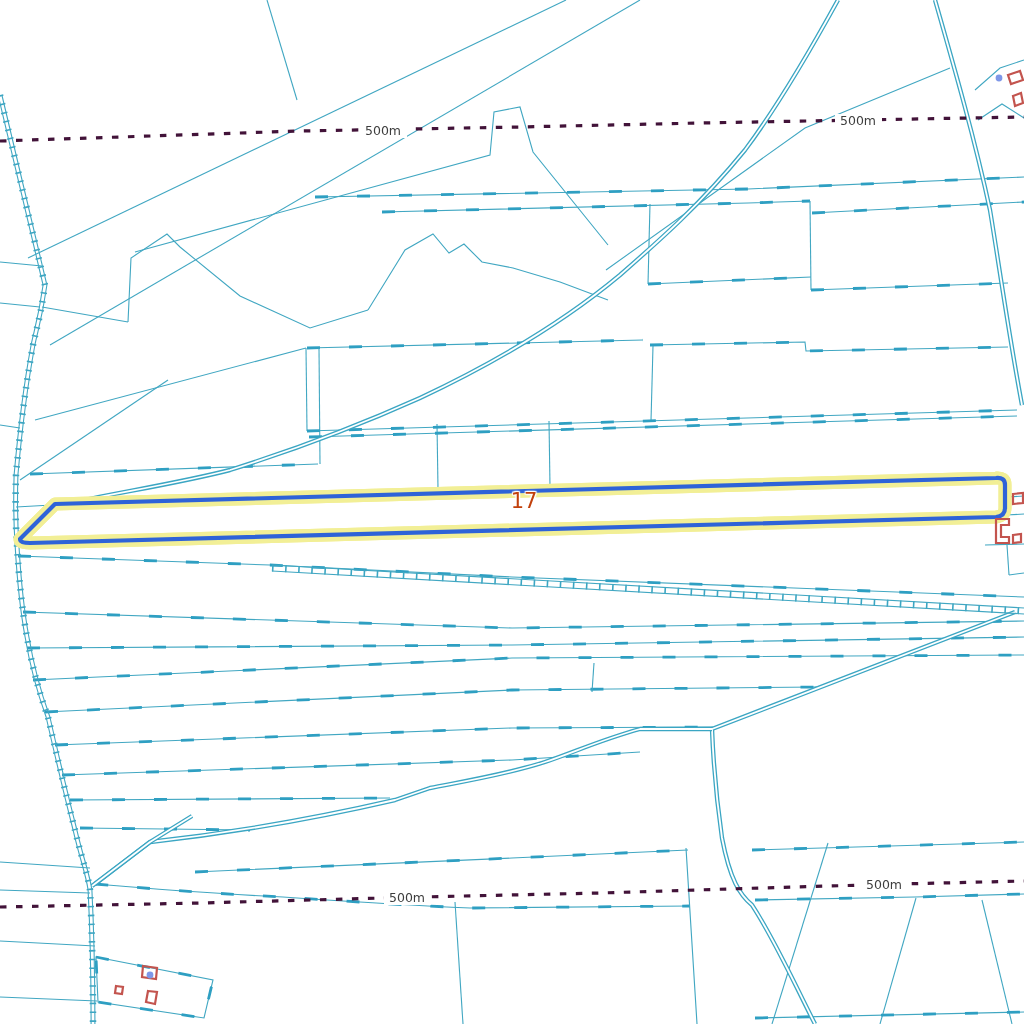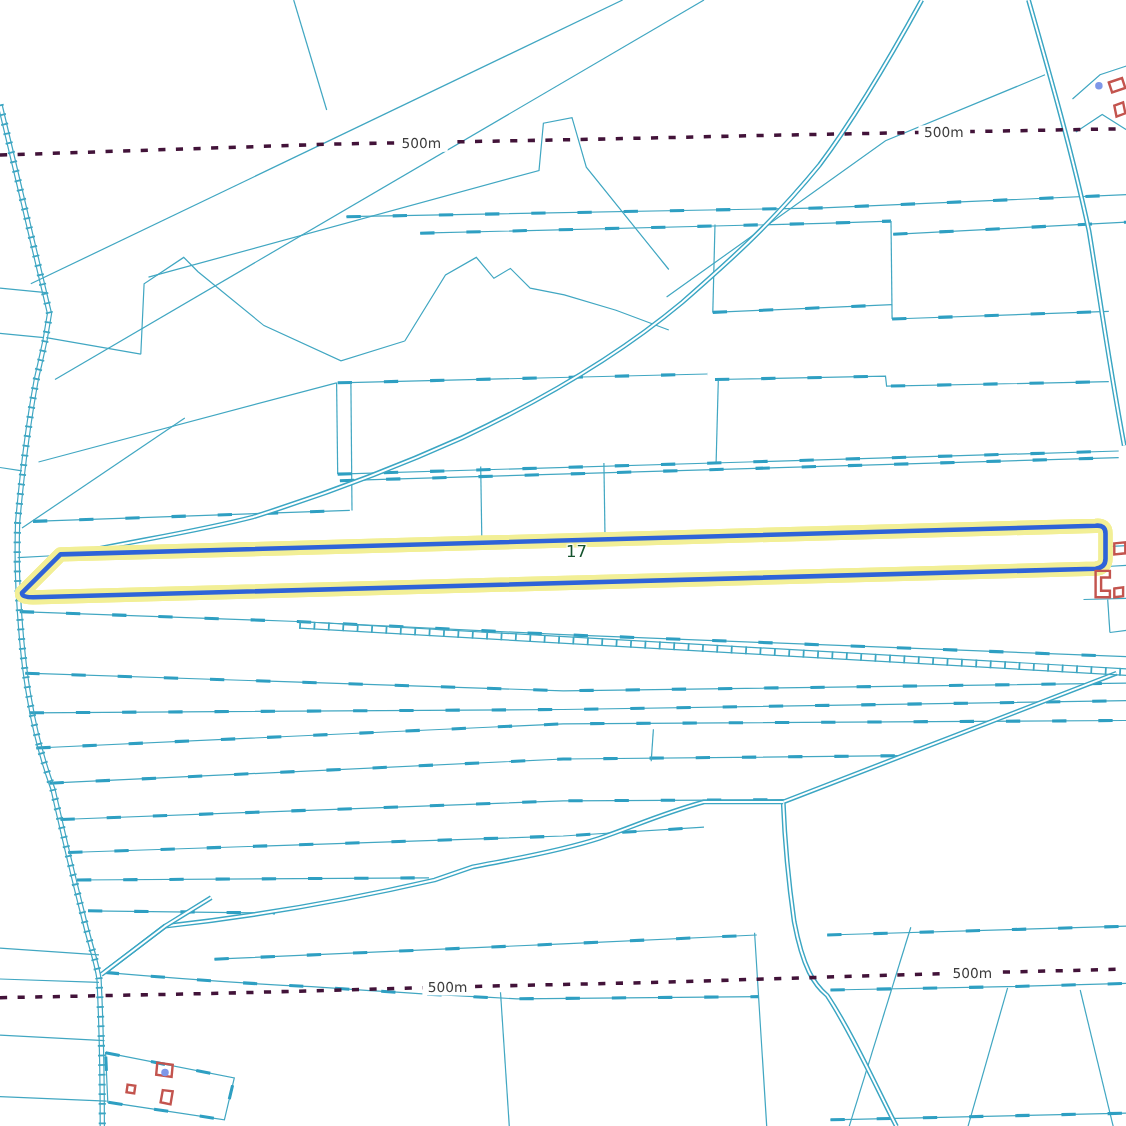--- a/index.html
+++ b/index.html
@@ -15,21 +15,21 @@
   .ladtick{stroke:#3ba6c3;stroke-width:7;fill:none;stroke-dasharray:1.6 11.5;}
   .contour{stroke:#421339;stroke-width:3.2;fill:none;stroke-dasharray:6.5 9.5;}
   .bldg  {stroke:#c3544e;stroke-width:2.2;fill:none;stroke-linejoin:miter;}
   .halo-band{stroke:#f2ef96;stroke-width:13;fill:#ffffff;stroke-linejoin:round;stroke-linecap:round;}
   .under-dash{stroke:#1c1c1c;stroke-width:8.5;fill:none;stroke-dasharray:8 15;stroke-linejoin:round;}
   .sel-blue{stroke:#2e63d8;stroke-width:4.2;fill:none;stroke-linejoin:round;stroke-linecap:round;}
   
   .maplabel{position:absolute;transform:translate(-50%,-50%);color:#3d3d3d;font-size:12.5px;
             white-space:nowrap;line-height:1;
             text-shadow:0 0 2px #fff,0 0 2px #fff,1px 1px 1px #fff,-1px -1px 1px #fff,1px -1px 1px #fff,-1px 1px 1px #fff;}
-  .parcel-label{position:absolute;transform:translate(-50%,-50%);color:#14532d;font-size:15px;font-weight:500;
+  .parcel-label{position:absolute;transform:translate(-50%,-50%);color:#c2410c;font-size:21px;font-weight:500;
             text-shadow:0 0 2px #fff,0 0 3px #fff,1px 1px 1px #fff,-1px -1px 1px #fff,1px -1px 1px #fff,-1px 1px 1px #fff;}
 </style>
 </head>
 <body>
 
 <div id="viewport">
 <svg width="1024" height="1024" viewBox="0 0 1024 1024">
 
   <g>
 

